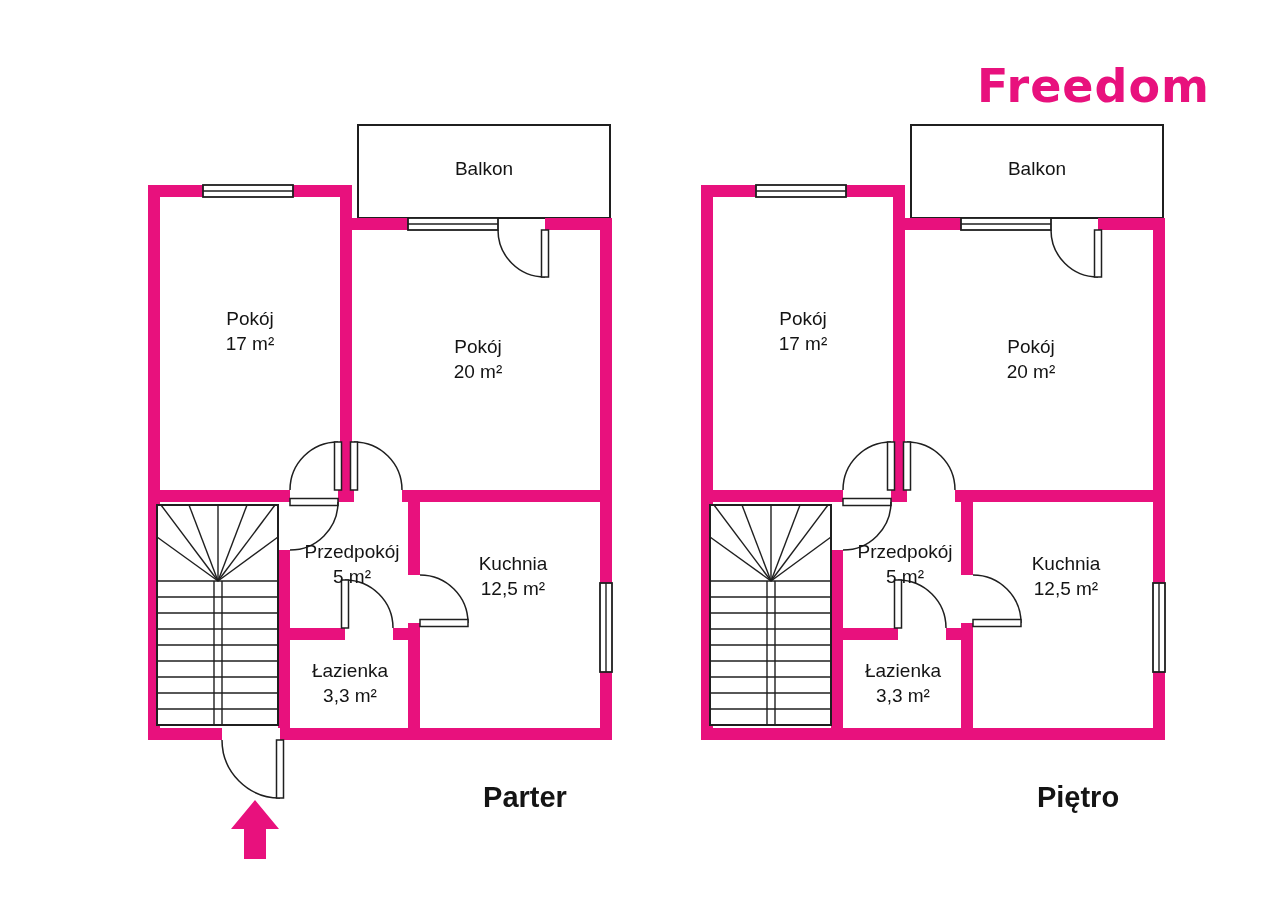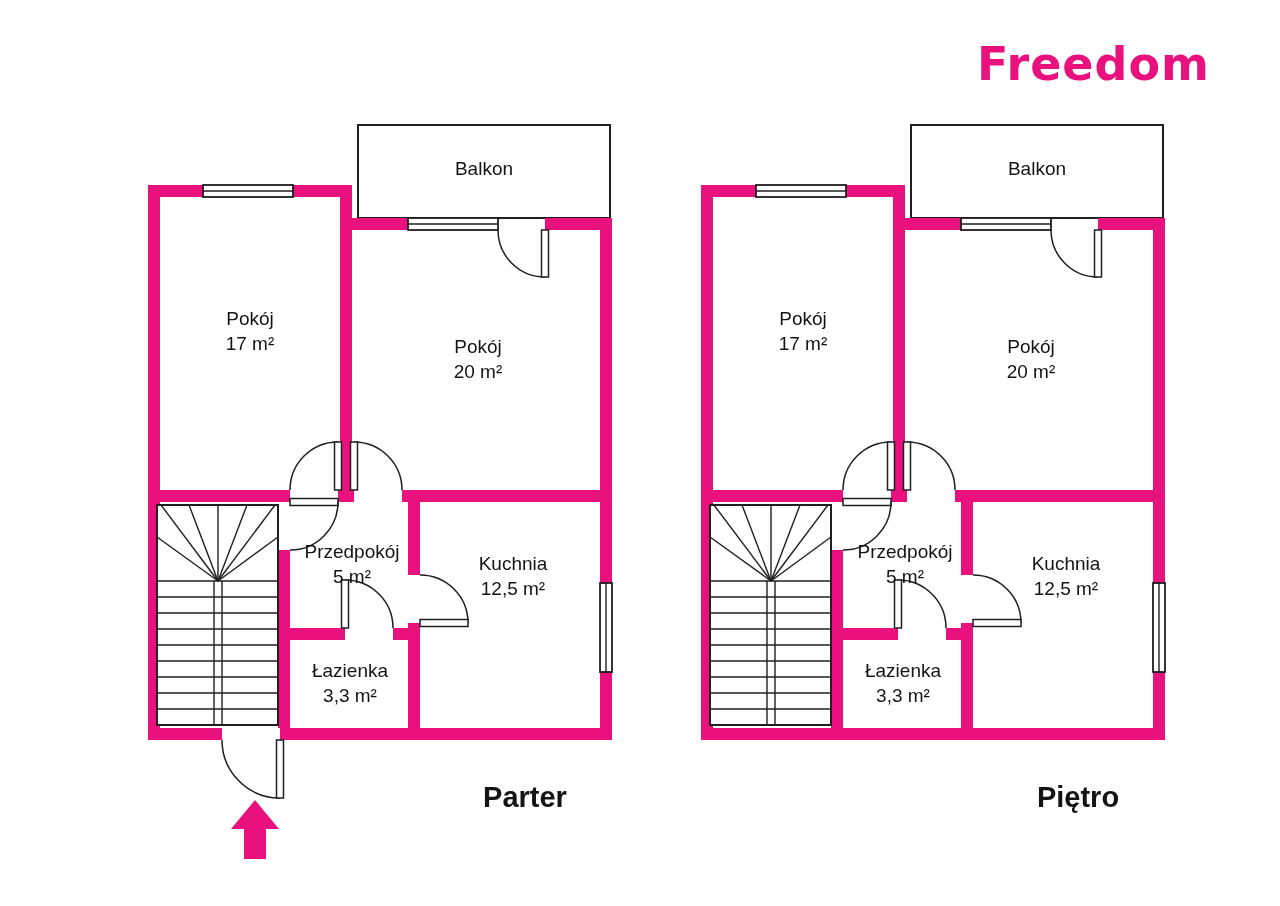--- a/index.html
+++ b/index.html
@@ -1,18 +1,18 @@
 <!DOCTYPE html>
 <html style="--wall: #e8117d; --accent: #e8117d; --line: #1f1f1f; --ink: #141414;"><head>
 <meta charset="utf-8">
 <style>
   html,body{margin:0;padding:0;background:#ffffff;}
   body{width:1280px;height:906px;position:relative;overflow:hidden;
        font-family:"Liberation Sans",sans-serif;}
-  .logo{position:absolute;top:37px;right:70px;font-size:46px;font-weight:800;
+  .logo{position:absolute;top:59px;right:70px;font-size:46px;font-weight:800;
         letter-spacing:1px;color:var(--accent,#e8117d);
         font-family:"DejaVu Sans",sans-serif;}
   svg{position:absolute;left:0;top:0;}
   .wall{fill:var(--wall,#e8117d);}
   .outline{fill:#ffffff;stroke:var(--line,#1f1f1f);stroke-width:2;}
   .win{fill:#ffffff;stroke:var(--line,#1f1f1f);stroke-width:1.8;}
   .thin{stroke:var(--line,#1f1f1f);stroke-width:1.4;fill:none;}
   .arc{stroke:var(--line,#1f1f1f);stroke-width:1.5;fill:none;}
   .leaf{fill:#ffffff;stroke:var(--line,#1f1f1f);stroke-width:1.5;}
   .lbl{font:19px "Liberation Sans",sans-serif;fill:var(--ink,#141414);text-anchor:middle;}

